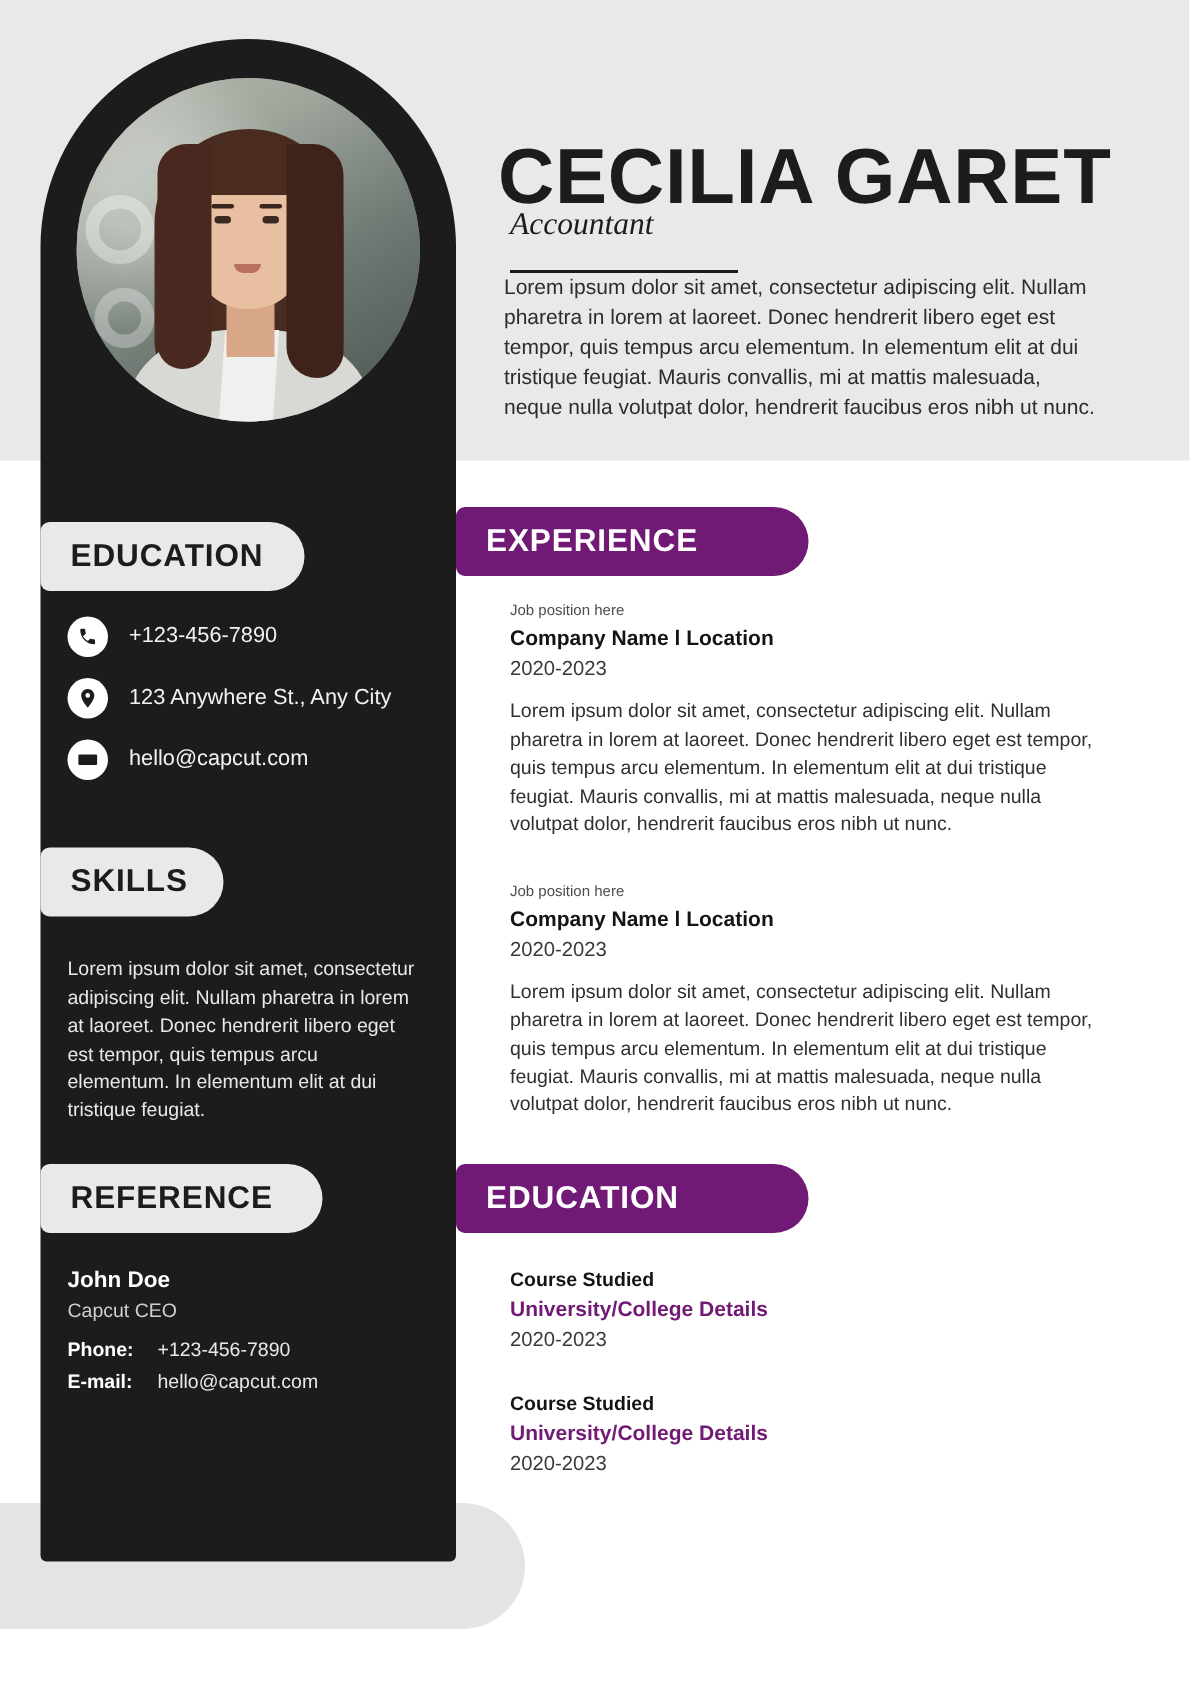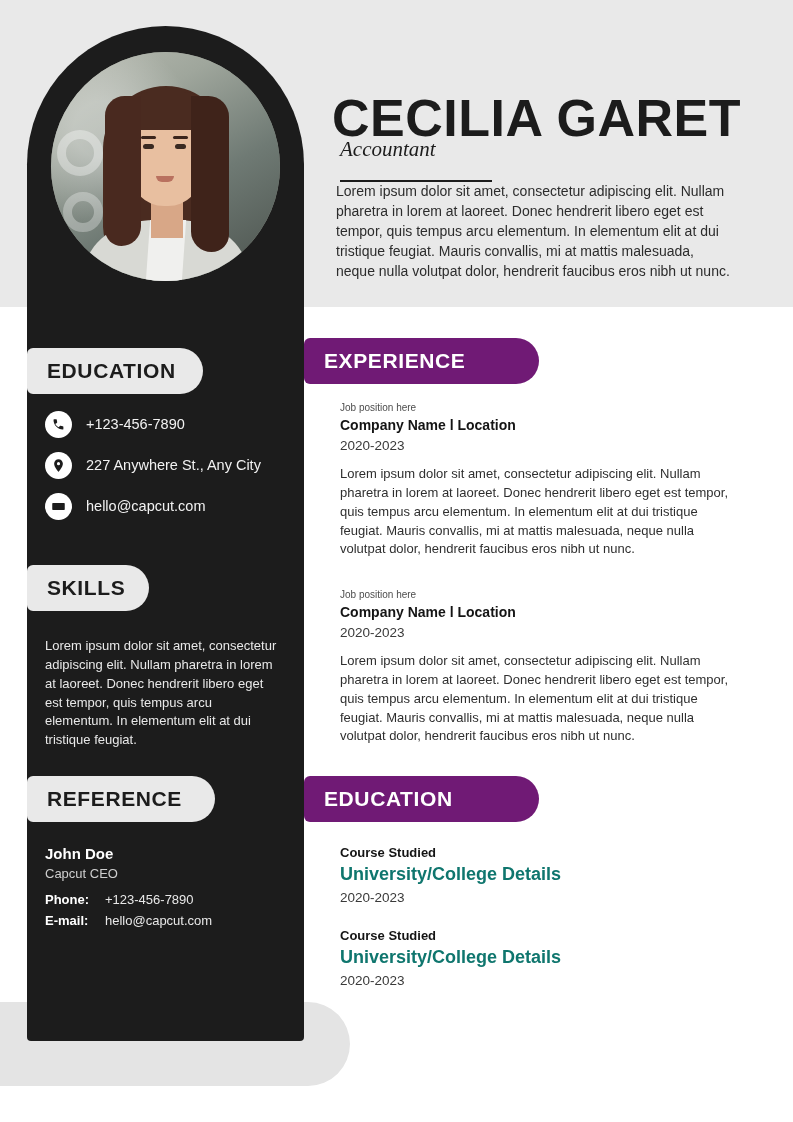--- a/index.html
+++ b/index.html
@@ -364,22 +364,22 @@
     left: 340px;
     width: 330px;
   }
   .edu-course {
     color: #141414;
     font-size: 13px;
     font-weight: bold;
     margin-bottom: 4px;
   }
   .edu-school {
-    color: #0f766e;
-    font-size: 18px;
+    color: #701a75;
+    font-size: 14px;
     font-weight: bold;
     margin-bottom: 5px;
   }
   .edu-date {
     color: #3a3a3a;
     font-size: 13.5px;
   }
 </style>
 </head>
 <body>
@@ -427,21 +427,21 @@
         </svg>
       </span>
       <span class="contact-text">+123-456-7890</span>
     </div>
     <div class="contact-row">
       <span class="c-icon">
         <svg width="15" height="15" viewBox="0 0 24 24" fill="#1c1c1c">
           <path d="M12 2C8.1 2 5 5.1 5 9c0 5.2 7 13 7 13s7-7.8 7-13c0-3.9-3.1-7-7-7zm0 9.5A2.5 2.5 0 1 1 12 6.5a2.5 2.5 0 0 1 0 5z"></path>
         </svg>
       </span>
-      <span class="contact-text">227 Anywhere St., Any City</span>
+      <span class="contact-text">123 Anywhere St., Any City</span>
     </div>
     <div class="contact-row">
       <span class="c-icon">
         <svg width="15" height="15" viewBox="0 0 24 24" fill="#1c1c1c">
           <path d="M3 6.5h18c.6 0 1 .4 1 1v9c0 .6-.4 1-1 1H3c-.6 0-1-.4-1-1v-9c0-.6.4-1 1-1zm9 6.2L3.9 8.1v-.3L12 11.4l8.1-3.6v.3L12 12.7z"></path>
         </svg>
       </span>
       <span class="contact-text">hello@capcut.com</span>
     </div>
   </div>

